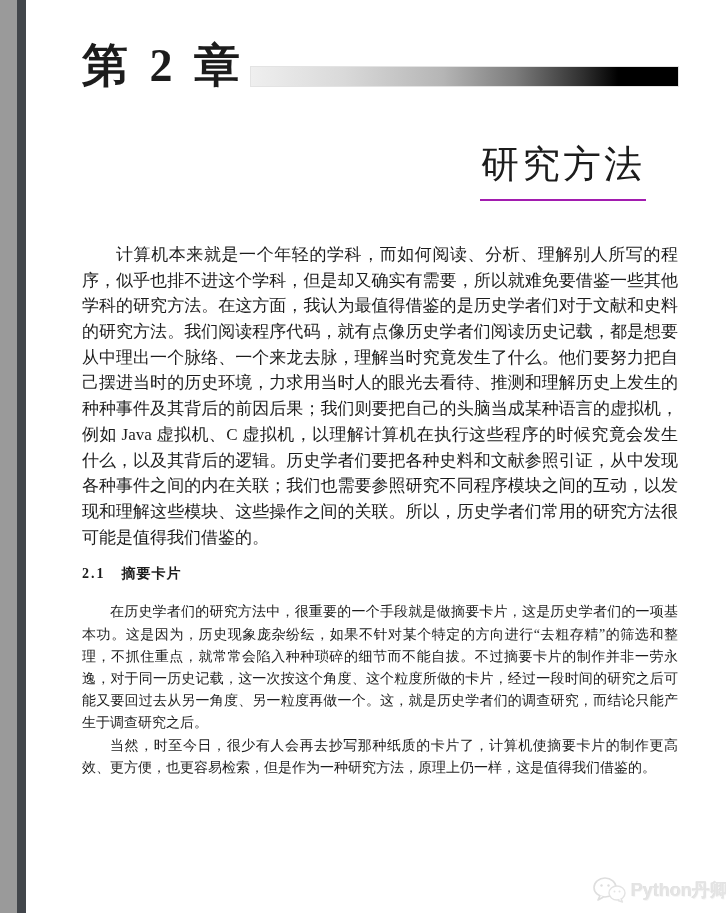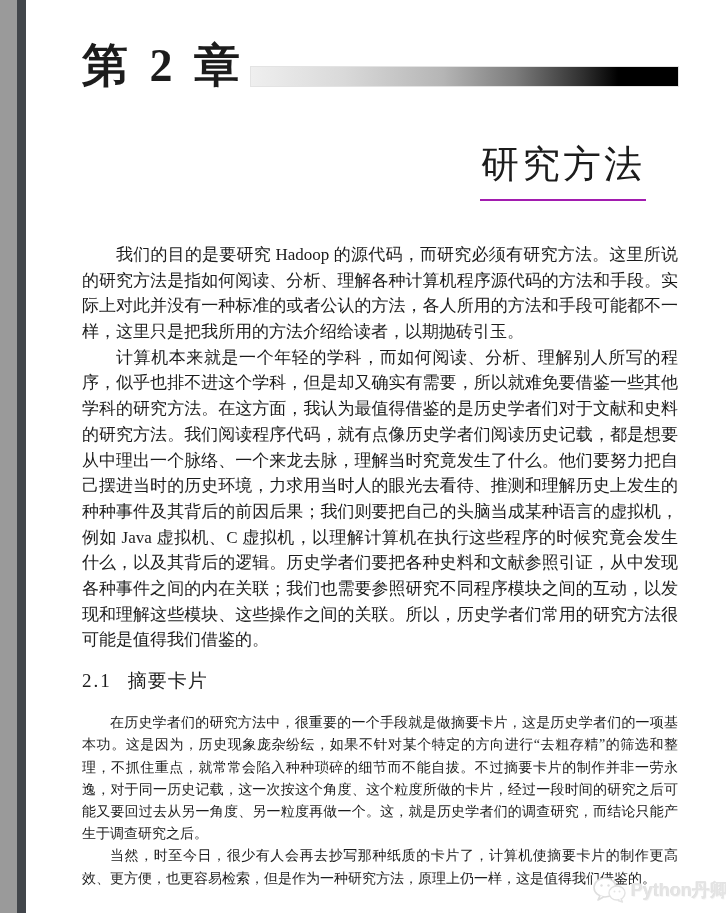--- a/index.html
+++ b/index.html
@@ -63,22 +63,22 @@
   .body-text { margin-top: 41px; }
   .para {
     font-size: 17px;
     line-height: 25.7px;
     text-align: justify;
     text-indent: 2em;
   }
   .section-heading {
     margin-top: 15px;
     margin-bottom: 18px;
-    font-size: 19px;
-    font-weight: normal;
+    font-size: 14px;
+    font-weight: bold;
     letter-spacing: 1px;
   }
   .section-heading .sec-num { margin-right: 16px; letter-spacing: 2px; }
   .section-body .para {
     line-height: 22.2px;
     font-size: 14px;
   }
   
   .watermark {
     position: absolute;
@@ -107,21 +107,20 @@
     <div class="chapter-row">
       <span class="chapter-num">第 2 章</span>
       <div class="chapter-bar"></div>
     </div>
 
     <div class="chapter-title-row">
       <span class="chapter-title">研究方法</span>
     </div>
 
     <div class="body-text">
-      <p class="para">我们的目的是要研究 Hadoop 的源代码，而研究必须有研究方法。这里所说的研究方法是指如何阅读、分析、理解各种计算机程序源代码的方法和手段。实际上对此并没有一种标准的或者公认的方法，各人所用的方法和手段可能都不一样，这里只是把我所用的方法介绍给读者，以期抛砖引玉。</p>
       <p class="para">计算机本来就是一个年轻的学科，而如何阅读、分析、理解别人所写的程序，似乎也排不进这个学科，但是却又确实有需要，所以就难免要借鉴一些其他学科的研究方法。在这方面，我认为最值得借鉴的是历史学者们对于文献和史料的研究方法。我们阅读程序代码，就有点像历史学者们阅读历史记载，都是想要从中理出一个脉络、一个来龙去脉，理解当时究竟发生了什么。他们要努力把自己摆进当时的历史环境，力求用当时人的眼光去看待、推测和理解历史上发生的种种事件及其背后的前因后果；我们则要把自己的头脑当成某种语言的虚拟机，例如 Java 虚拟机、C 虚拟机，以理解计算机在执行这些程序的时候究竟会发生什么，以及其背后的逻辑。历史学者们要把各种史料和文献参照引证，从中发现各种事件之间的内在关联；我们也需要参照研究不同程序模块之间的互动，以发现和理解这些模块、这些操作之间的关联。所以，历史学者们常用的研究方法很可能是值得我们借鉴的。</p>
 
       <h2 class="section-heading">
         <span class="sec-num">2.1</span><span>摘要卡片</span>
       </h2>
 
       <div class="section-body">
         <p class="para">在历史学者们的研究方法中，很重要的一个手段就是做摘要卡片，这是历史学者们的一项基本功。这是因为，历史现象庞杂纷纭，如果不针对某个特定的方向进行“去粗存精”的筛选和整理，不抓住重点，就常常会陷入种种琐碎的细节而不能自拔。不过摘要卡片的制作并非一劳永逸，对于同一历史记载，这一次按这个角度、这个粒度所做的卡片，经过一段时间的研究之后可能又要回过去从另一角度、另一粒度再做一个。这，就是历史学者们的调查研究，而结论只能产生于调查研究之后。</p>
         <p class="para">当然，时至今日，很少有人会再去抄写那种纸质的卡片了，计算机使摘要卡片的制作更高效、更方便，也更容易检索，但是作为一种研究方法，原理上仍一样，这是值得我们借鉴的。</p>
 

